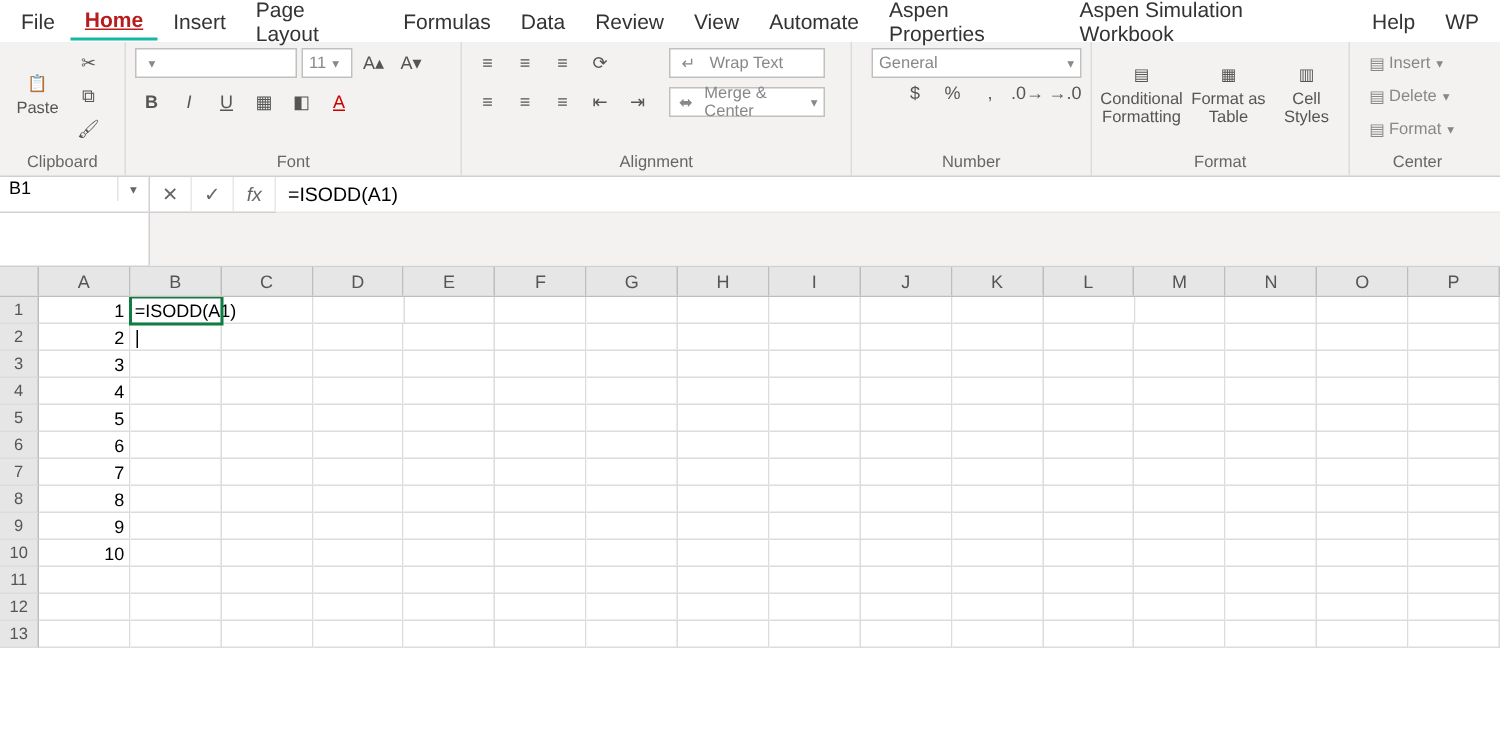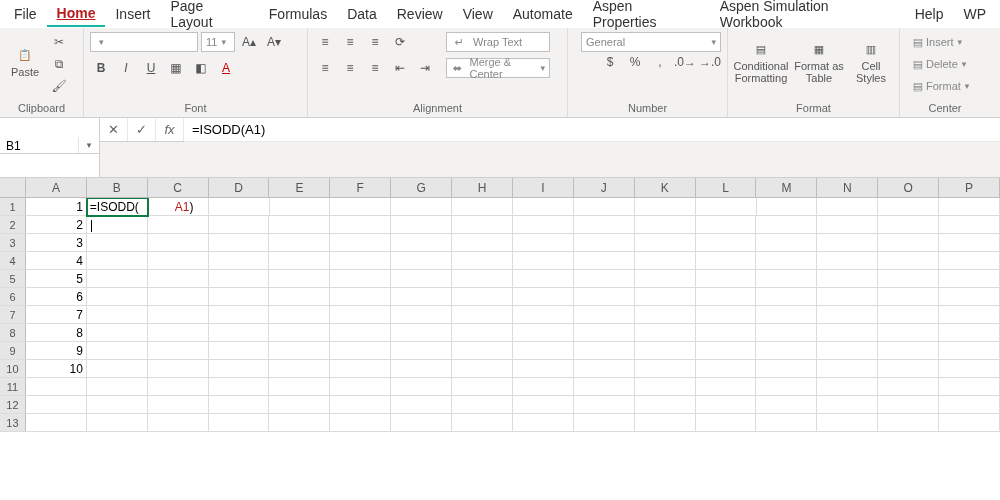--- a/index.html
+++ b/index.html
@@ -21,42 +21,42 @@
 .bigbtn .lab { text-align: center; line-height: 1.1; }
 .row { display: flex; gap: 3px; align-items: center; }
 .sel { height: 20px; background: #fff; border: 1px solid #c0c0c0; font-size: 11px; color: #888; display: inline-flex; align-items: center; padding: 0 4px; }
 .sel .dd { margin-left: 4px; color: #888; font-size: 9px; }
 .ico { display: inline-flex; width: 16px; height: 16px; align-items: center; justify-content: center; }
 .wide { width: 104px; justify-content: flex-start; gap: 6px; }
 
 
 .fx-row { display: flex; height: 60px; border-bottom: 1px solid #d0d0d0; background: #fff; }
 .namebox { width: 100px; border-right: 1px solid #d0d0d0; display: flex; align-items: flex-start; }
-.namebox-inner { display:flex; align-items:flex-end; width:100%; height:36px; border-bottom:1px solid #d0d0d0; }
+.namebox-inner { display:flex; align-items:flex-start; width:100%; height:24px; border-bottom:1px solid #d0d0d0; }
 .namebox-input { width: 78px; padding: 0 6px; font-size: 12px; border:none; outline:none; }
 .namebox-dd { flex:1; text-align:center; font-size:9px; color:#666; border-left:1px solid #e3e3e3; padding:3px 0;}
 .fxicons { display:flex; border-bottom:1px solid #d0d0d0; height:24px; }
 .fxicons span { width:28px; display:inline-flex; align-items:center; justify-content:center; color:#666; border-right:1px solid #e8e8e8; }
 .fxbar { flex:1; display:flex; flex-direction:column; }
 .fxinput-wrap { height:24px; border-bottom:1px solid #e8e8e8; display:flex; align-items:center; background:#fff; }
 .fxinput { border:none; outline:none; font-size:13px; padding:0 8px; flex:1; background:#fff; }
 .fxshadow { flex:1; background:#f3f2f1; }
 
 
 .grid { position: relative; }
 .colhdrs { display: flex; height: 20px; background: #e6e6e6; border-bottom: 1px solid #bdbdbd; }
 .corner { width: 26px; border-right: 1px solid #bdbdbd; background:#e6e6e6; }
 .colhdr { width: 61px; text-align: center; font-size: 12px; color: #555; border-right: 1px solid #bdbdbd; background:#e6e6e6; line-height:20px; }
 .gridbody { overflow: hidden; }
 .gridrow { display: flex; height: 18px; }
 .rowhdr { width: 26px; text-align: center; font-size: 11px; color: #555; border-right: 1px solid #bdbdbd; border-bottom: 1px solid #dcdcdc; background:#e6e6e6; line-height:18px; }
 .cell { width: 61px; border-right: 1px solid #dcdcdc; border-bottom: 1px solid #dcdcdc; font-size: 12px; line-height:18px; padding: 0 3px; text-align: right; color:#000; position:relative; background:#fff; }
 .cell.textleft { text-align: left; }
 .cell.active { outline: 2px solid #107c41; outline-offset:-1px; z-index:2; background:#fff; }
-.cellref { color: #b91c1c; margin-left: 36px; }
+.cellref { color: #000000; }
 .cursor { display:inline-block; width:0; height:12px; border-right:1px solid #000; vertical-align:middle; margin-left:1px; }
 </style>
 </head>
 <body>
 
 <div class="tabs">
   <div class="tab">File</div>
   <div class="tab active">Home</div>
   <div class="tab">Insert</div>
   <div class="tab">Page Layout</div>

